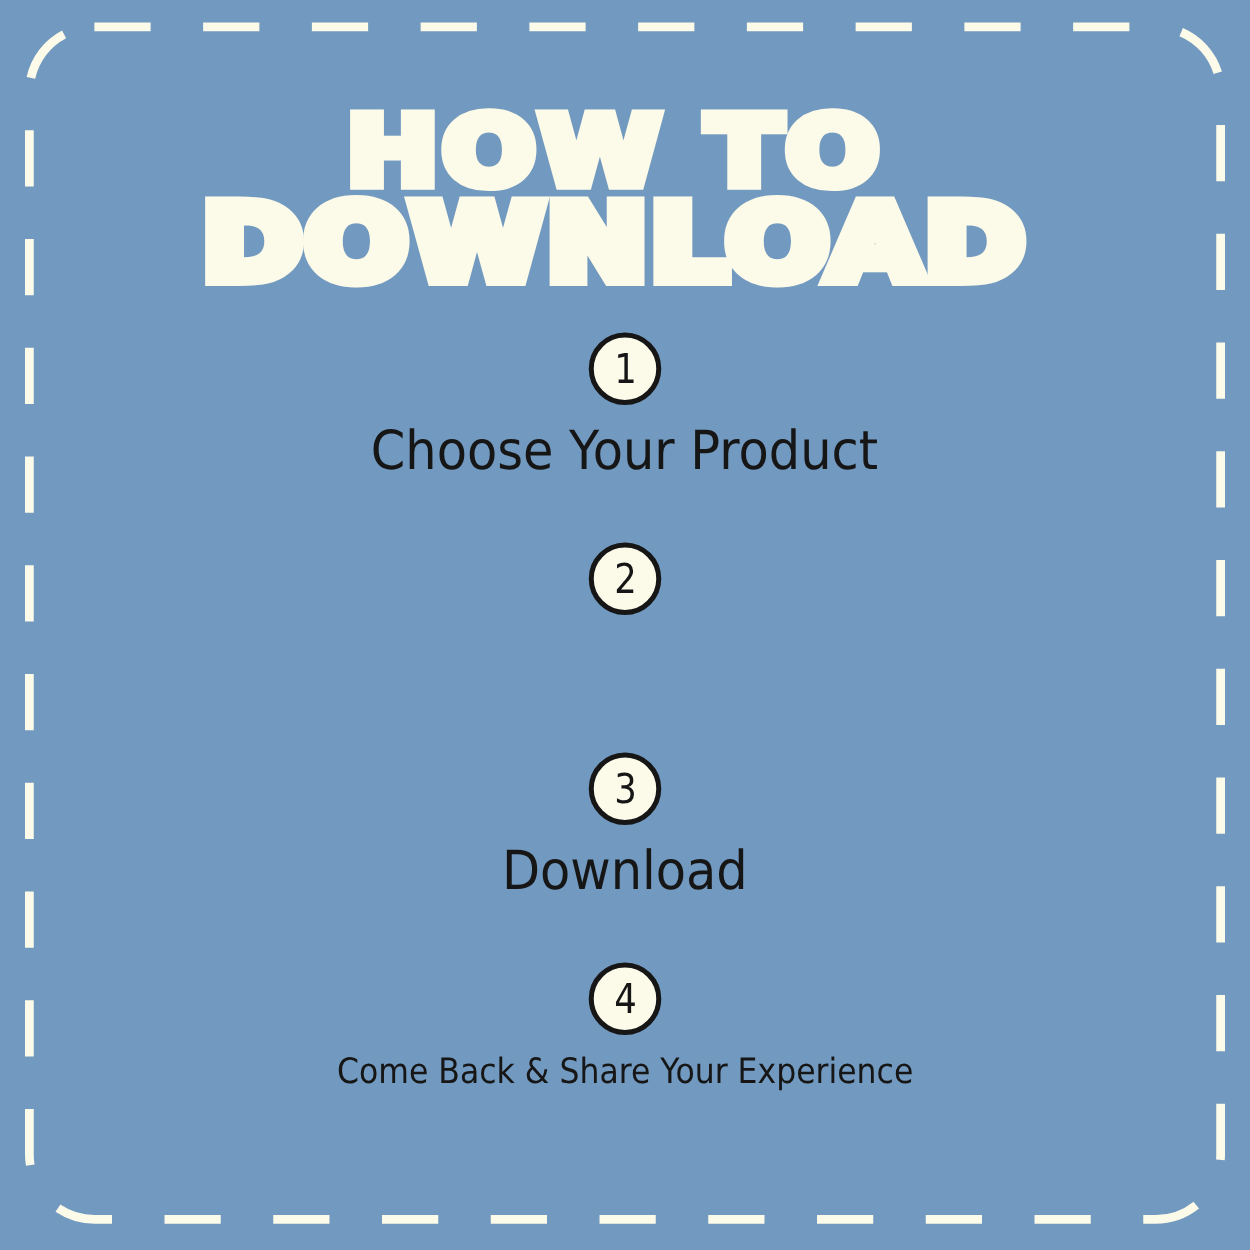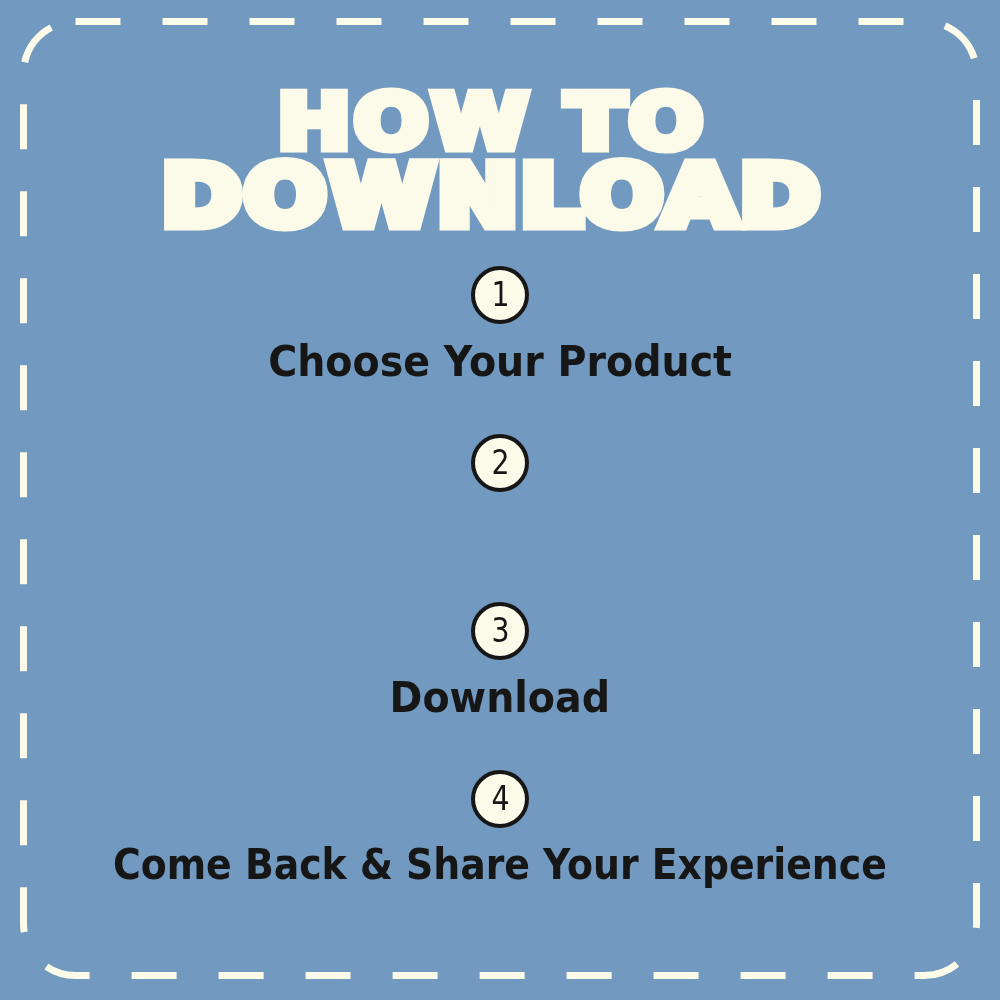--- a/index.html
+++ b/index.html
@@ -114,34 +114,34 @@
     transform: scaleX(0.86) translateY(-1px);
   }
 
   .step-label {
     position: absolute;
     left: 0;
     top: 72px;
     width: 1000px;
     color: #161616;
     font-family: "DejaVu Sans", sans-serif;
-    font-weight: 700;
+    font-weight: 400;
     font-size: 43px;
     line-height: 1.1;
     white-space: nowrap;
   }
 
   .step-label > span {
     display: inline-block;
     transform: scaleX(0.92);
     transform-origin: center;
   }
 
   
-  #step-4 .step-label { font-size: 42px; }
+  #step-4 .step-label { font-size: 28px; }
   #step-4 .step-label > span { transform: scaleX(0.90); }
 </style>
 </head>
 <body>
 
 <div id="poster">
 
   <svg id="dashed-frame" viewBox="0 0 1000 1000" width="1000" height="1000" aria-hidden="true">
     <rect x="23.5" y="21.5" width="953" height="954" rx="52" ry="52" fill="none" stroke="#FCFAE8" stroke-width="7" stroke-dasharray="45 42" stroke-linecap="butt"></rect>
   </svg>

